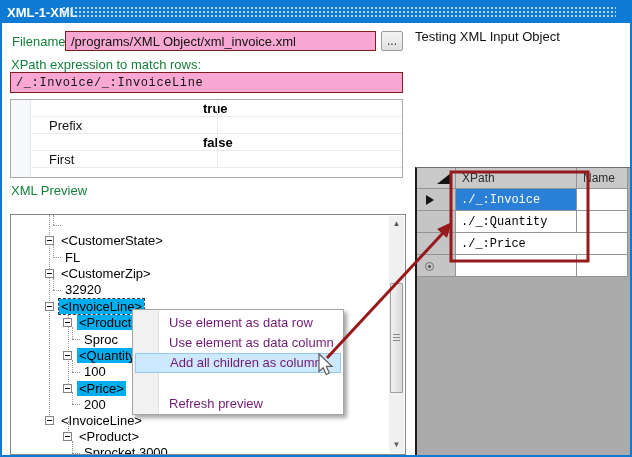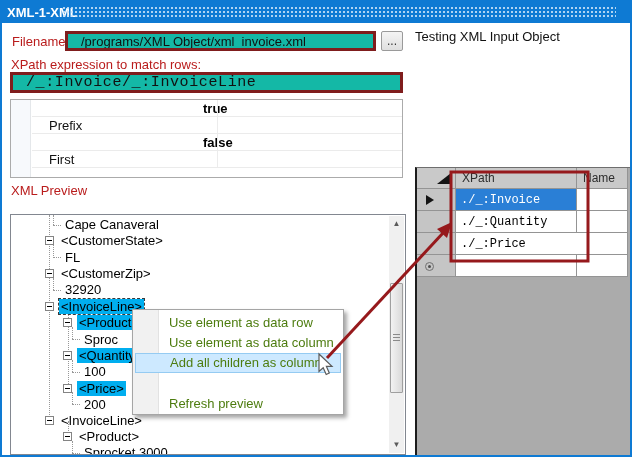--- a/index.html
+++ b/index.html
@@ -5,24 +5,24 @@
   * { margin:0; padding:0; box-sizing:border-box; }
   html,body { width:632px; height:457px; font-family:"Liberation Sans",sans-serif; background:#fff; }
   .window { position:relative; width:632px; height:457px; background:#fff; border:2px solid #0e7ad3; overflow:hidden; }
 
   .titlebar { position:absolute; left:0; top:0; right:0; height:21px; background:#0e7ad3; display:flex; align-items:center; }
   .titlebar-text { color:#fff; font-size:13px; font-weight:bold; padding-left:5px; white-space:nowrap; }
   .titlebar-pattern { position:absolute; left:60px; right:14px; top:4px; bottom:4px;
      background-image:radial-gradient(circle, rgba(205,228,248,0.85) 1px, transparent 1.3px);
      background-size:4px 4px; }
 
-  .lbl { position:absolute; font-size:13px; color:#b91c1c; white-space:nowrap; }
-
-  .txt { position:absolute; border:3px solid #7f1d1d; background:#14b8a6; font-size:13px; color:#111; padding:0 13px; outline:none; }
-  .txt.mono { font-family:"Liberation Mono","DejaVu Sans Mono",monospace; font-size:15px; letter-spacing:0.6px; }
+  .lbl { position:absolute; font-size:13px; color:#15803d; white-space:nowrap; }
+
+  .txt { position:absolute; border:1px solid #7f1d1d; background:#f9a8d4; font-size:13px; color:#111; padding:0 5px; outline:none; }
+  .txt.mono { font-family:"Liberation Mono","DejaVu Sans Mono",monospace; font-size:12px; letter-spacing:0.6px; }
 
   .browse-btn { position:absolute; left:379px; top:29px; width:22px; height:20px; background:linear-gradient(#f4f4f4,#dfdfdf);
      border:1px solid #9a9a9a; border-radius:2px; font-size:12px; color:#333; text-align:center; line-height:16px; }
 
   
   .props { position:absolute; left:8px; top:97px; width:393px; height:79px; border:1px solid #ababab; background:#fff; }
   .props-gutter { position:absolute; left:0; top:0; bottom:0; width:20px; background:#f7f9fc; border-right:1px solid #e4e7ea; }
   .prop-row { position:absolute; left:21px; right:0; height:17px; border-bottom:1px solid #ebebeb; }
   .prop-name { position:absolute; left:17px; top:1px; font-size:13px; color:#111; white-space:nowrap; }
   .prop-value { position:absolute; left:171px; top:1px; font-size:13px; font-weight:bold; color:#000; white-space:nowrap; }
@@ -43,21 +43,21 @@
   .sb { position:absolute; right:1px; top:1px; bottom:1px; width:15px; background:#f0f0f0; }
   .sb-btn { position:absolute; left:0; width:15px; height:16px; background:#f0f0f0; color:#5a5a5a; font-size:8px; text-align:center; line-height:16px; }
   .sb-thumb { position:absolute; left:1px; width:13px; top:67px; height:110px; background:linear-gradient(90deg,#f2f2f2,#d9d9d9); border:1px solid #9f9f9f; border-radius:1px; }
   .sb-grip { position:absolute; left:2px; right:2px; top:50%; margin-top:-4px; height:8px;
      background:repeating-linear-gradient(#8a8a8a 0 1px, transparent 1px 3px); }
 
   
   .menu { position:absolute; left:130px; top:307px; width:212px; height:106px; background:#fff; border:1px solid #a5a5a5;
      box-shadow:3px 3px 4px rgba(0,0,0,0.35); z-index:30; }
   .menu-gutter { position:absolute; left:0; top:0; bottom:0; width:26px; background:#f1f1f1; border-right:1px solid #e2e2e2; }
-  .mitem { position:absolute; left:2px; right:2px; height:20px; line-height:20px; font-size:13px; color:#4d7c0f; padding-left:34px; white-space:nowrap; }
+  .mitem { position:absolute; left:2px; right:2px; height:20px; line-height:20px; font-size:13px; color:#701a75; padding-left:34px; white-space:nowrap; }
   .mitem.hot { background:#cde9ff; border:1px solid #95cbf2; line-height:18px; }
   .mitem.disabled { color:#a3a3a5; }
 
   
   .rp-heading { position:absolute; left:413px; top:27px; font-size:13px; color:#111; white-space:nowrap; }
   .grid { position:absolute; left:413px; top:165px; width:219px; height:288px; background:#ababab; border-left:2px solid #1c1c1c; border-top:1px solid #6e6e6e; }
   .g-cell { position:absolute; border-right:1px solid #949494; border-bottom:1px solid #949494; }
   .g-head { background:#c9c9c9; color:#2d2d2d; font-size:12px; padding:3px 0 0 6px; }
   .g-rowhead { background:#c5c5c5; }
   .g-data { background:#fff; font-family:"Liberation Mono","DejaVu Sans Mono",monospace; font-size:12px; color:#000; padding:4px 0 0 5px; white-space:nowrap; }
@@ -123,22 +123,20 @@
     <div class="vdots" style="left:61px; top:177px; height:12px;"></div>
     <div class="vdots" style="left:61px; top:226px; height:12px;"></div>
     <div class="hdots" style="left:42px; top:10px; width:8px;"></div>
     <div class="hdots" style="left:42px; top:42px; width:8px;"></div>
     <div class="hdots" style="left:42px; top:75px; width:8px;"></div>
     <div class="hdots" style="left:61px; top:124px; width:8px;"></div>
     <div class="hdots" style="left:61px; top:157px; width:8px;"></div>
     <div class="hdots" style="left:61px; top:189px; width:8px;"></div>
     <div class="hdots" style="left:61px; top:238px; width:8px;"></div>
 
-    <div class="tnode" style="left:52px; top:2px;">
-      <span class="tlabel">Cape Canaveral</span></div>
 
     <div class="tnode" style="left:0; top:18px;">
       <span class="ebox" style="left:34px;"></span>
       <span class="tlabel" style="margin-left:48px;">&lt;CustomerState&gt;</span></div>
 
     <div class="tnode" style="left:52px; top:35px;">
       <span class="tlabel">FL</span></div>
 
     <div class="tnode" style="left:0; top:51px;">
       <span class="ebox" style="left:34px;"></span>

